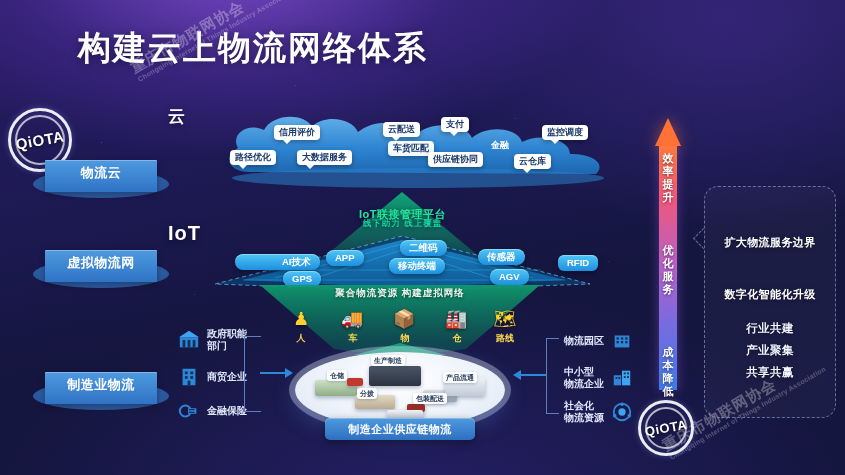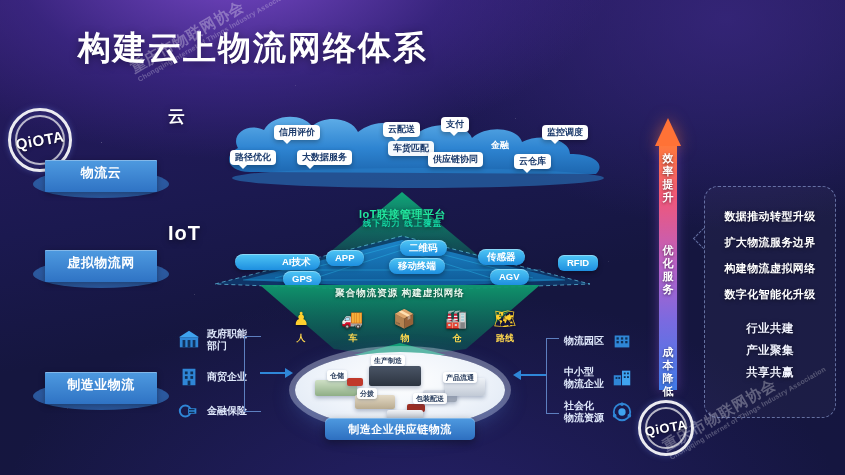--- a/index.html
+++ b/index.html
@@ -447,21 +447,19 @@
   <div id="vbar">
     <div class="shaft"></div>
     <div class="head"></div>
     <div class="vlabel" id="vl1">效率提升</div>
     <div class="vlabel" id="vl2">优化服务</div>
     <div class="vlabel" id="vl3">成本降低</div>
   </div>
 
   <div id="panel">
     <div class="ptip"></div>
-    <div class="pline" style="top:22px;">数据推动转型升级</div>
     <div class="pline" style="top:48px;">扩大物流服务边界</div>
-    <div class="pline" style="top:74px;">构建物流虚拟网络</div>
     <div class="pline" style="top:100px;">数字化智能化升级</div>
     <div class="pline sub" style="top:134px;">行业共建</div>
     <div class="pline sub" style="top:156px;">产业聚集</div>
     <div class="pline sub" style="top:178px;">共享共赢</div>
   </div>
 </div>
 
 </body></html>

